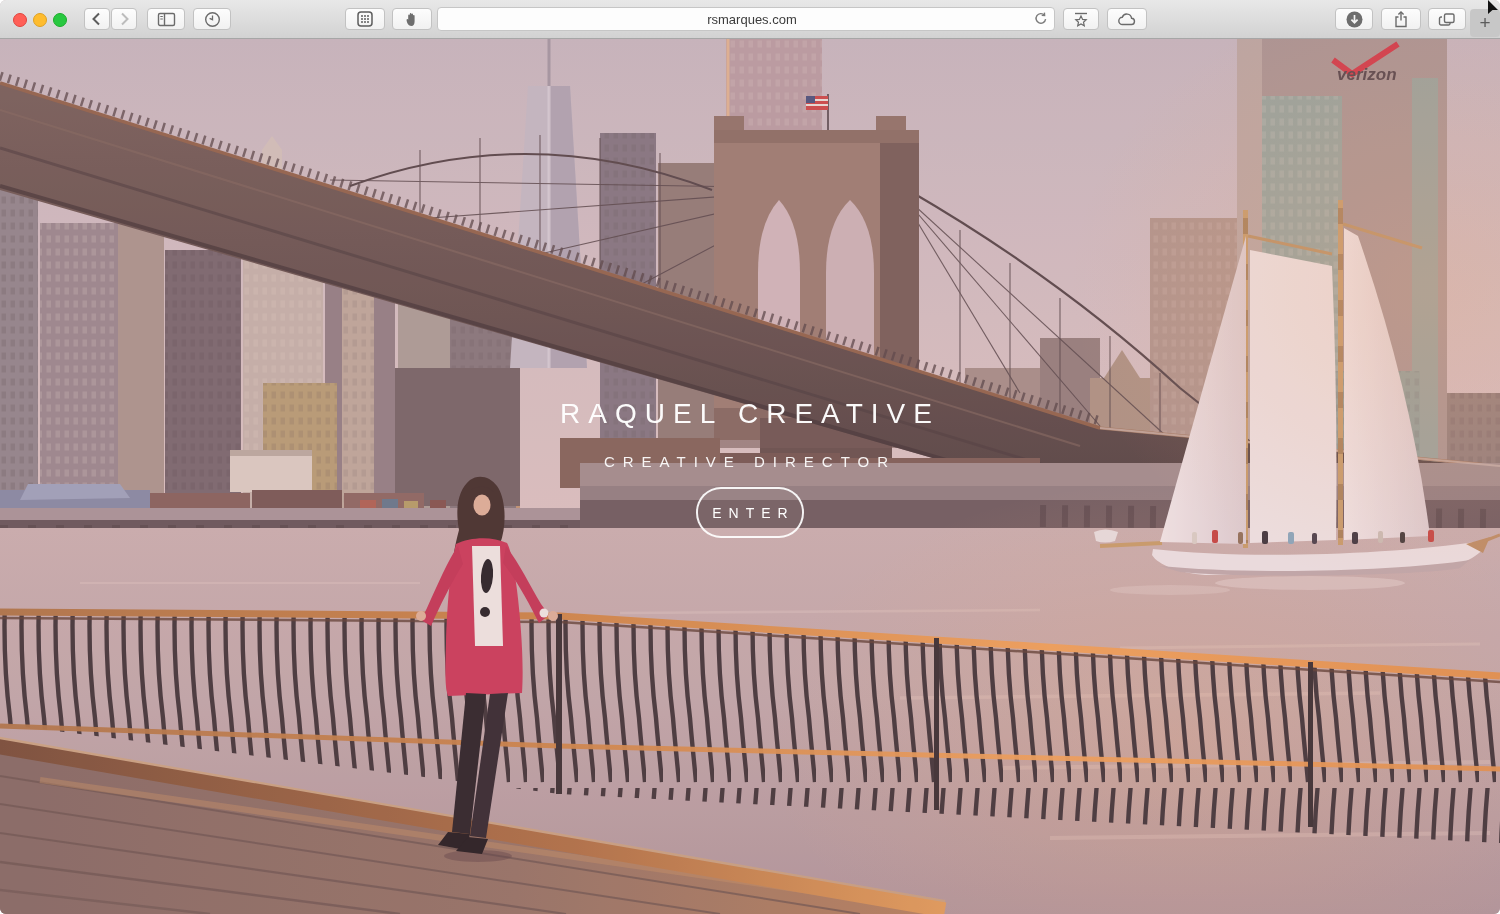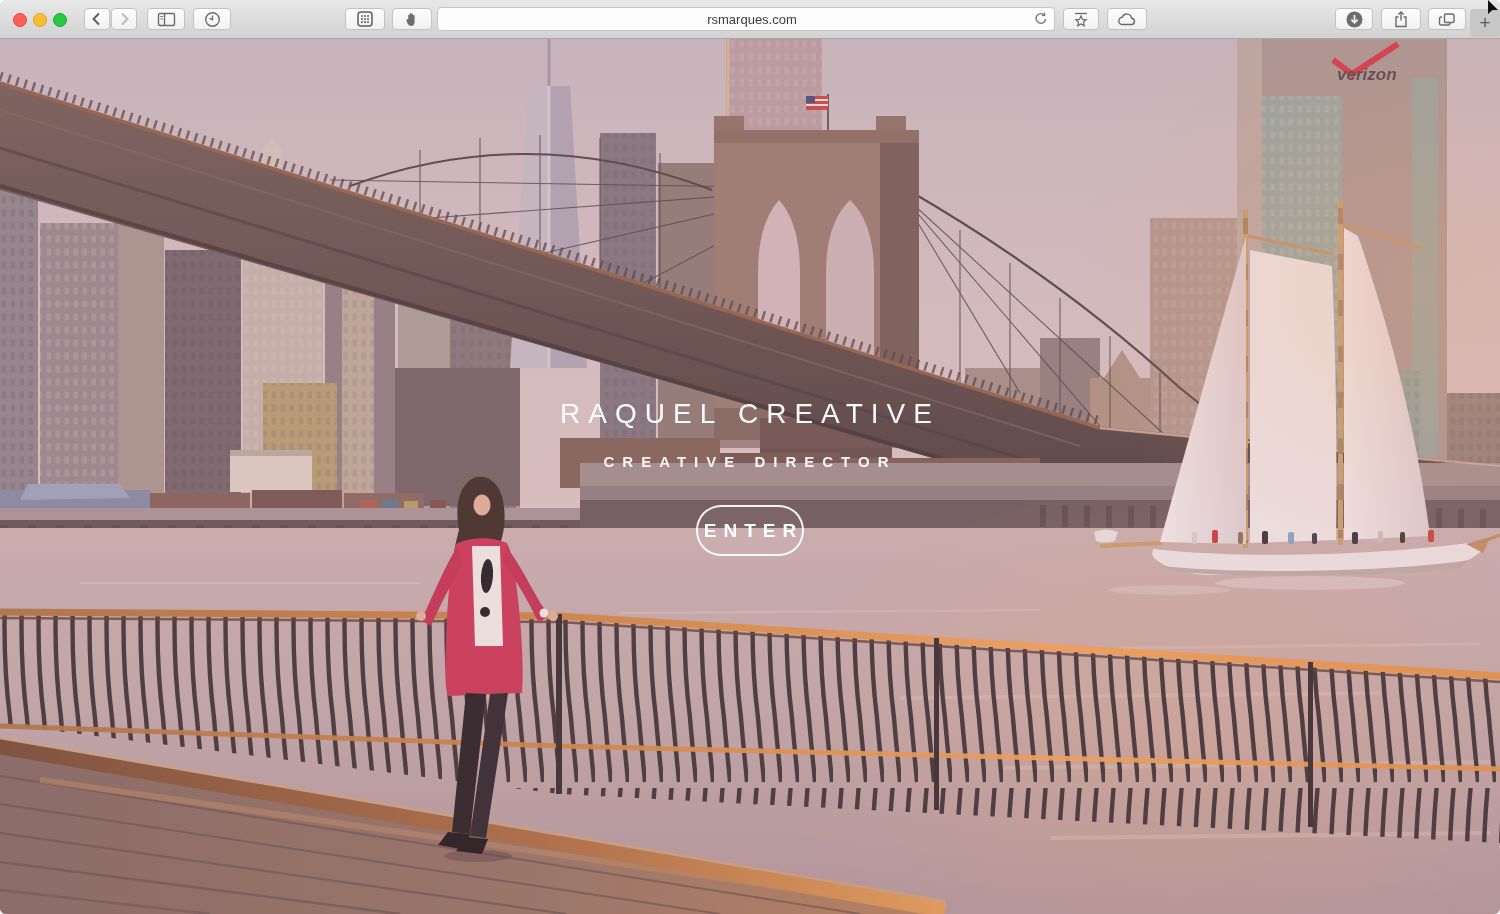--- a/index.html
+++ b/index.html
@@ -23,27 +23,27 @@
   .plusbtn{position:absolute;top:9px;left:1470px;width:30px;height:28px;background:#c7c7c7;
            border-radius:4px;display:flex;align-items:center;justify-content:center;
            font-size:19px;color:#5c5c5c;}
   .cursor{position:absolute;top:0;left:1488px;z-index:60;}
   
   .scene{position:absolute;top:38px;left:0;z-index:1;}
   
   .hero{position:absolute;left:0;right:0;z-index:20;text-align:center;color:#ffffff;pointer-events:none;}
   .hero-title{top:398px;position:absolute;width:100%;font-size:28px;font-weight:300;
               letter-spacing:8px;color:rgba(255,255,255,.97);}
-  .hero-sub{top:453px;position:absolute;width:100%;font-size:15px;font-weight:700;
+  .hero-sub{top:453px;position:absolute;width:100%;font-size:15px;font-weight:400;
             letter-spacing:8px;color:rgba(255,255,255,.93);}
-  .enter{position:absolute;top:505px;left:50%;transform:translateX(-50%);width:104px;height:47px;
+  .enter{position:absolute;top:487px;left:50%;transform:translateX(-50%);width:104px;height:47px;
          border:2px solid rgba(255,255,255,.92);border-radius:25px;background:rgba(255,255,255,.03);
-         color:#fff;font-size:19px;letter-spacing:7px;text-indent:7px;
+         color:#fff;font-size:14px;letter-spacing:7px;text-indent:7px;
          display:flex;align-items:center;justify-content:center;pointer-events:auto;cursor:pointer;
-         font-family:"Liberation Sans",sans-serif;z-index:21;font-weight:bold;}
+         font-family:"Liberation Sans",sans-serif;z-index:21;}
 </style>
 </head>
 <body>
 
 <div class="window">
 
   <div class="toolbar">
     <div class="tl close"></div>
     <div class="tl min"></div>
     <div class="tl max"></div>

